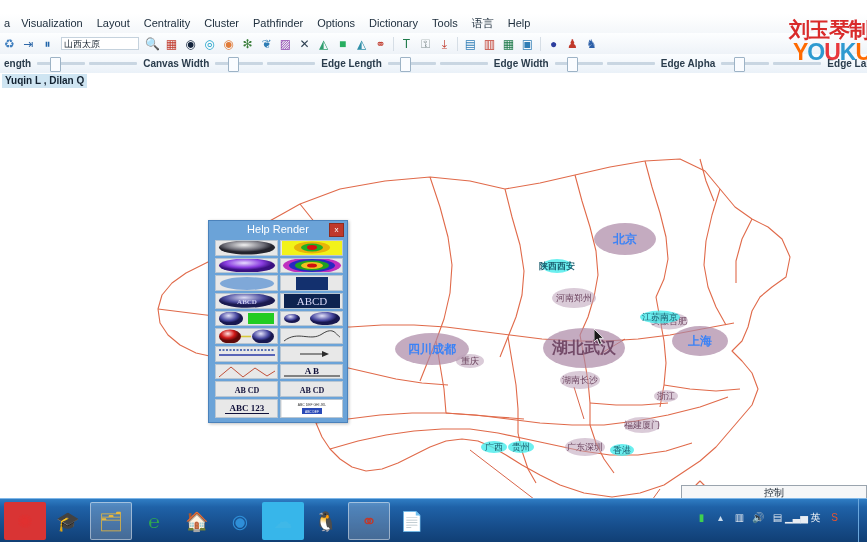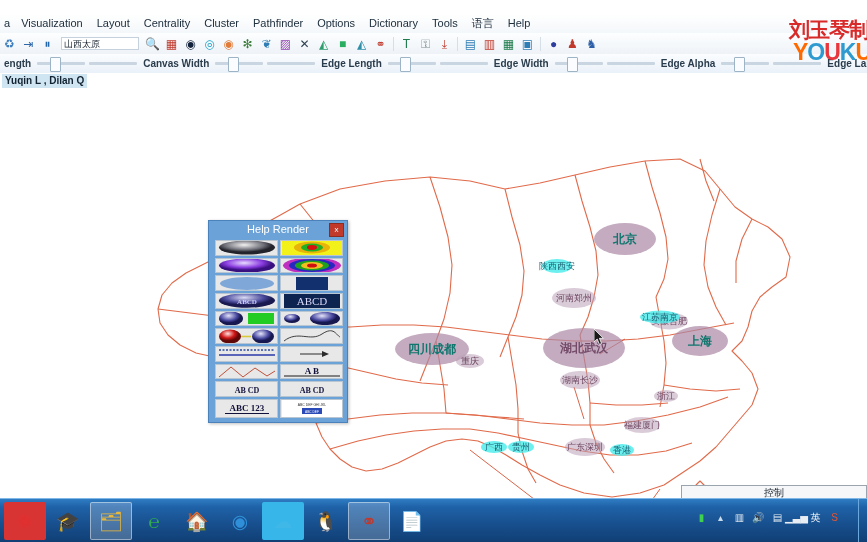--- a/index.html
+++ b/index.html
@@ -89,22 +89,22 @@
   
   .node{
     position:absolute;transform:translate(-50%,-50%);
     border-radius:50%;display:flex;align-items:center;justify-content:center;
     font-size:9px;color:#6b3c57;white-space:nowrap;
     box-sizing:border-box;
   }
   .node.major{background:rgba(171,135,165,.70);color:#5e3350;}
   .node.minor{background:rgba(188,160,184,.55);color:#6d4560;}
   .node.cyan{background:rgba(70,235,235,.80);color:#1d5f70;}
-  .node.big{font-size:12px;font-weight:bold;color:#734a68;}
-  .node.med{font-size:12px;font-weight:bold;color:#0f766e;}
+  .node.big{font-size:16px;font-weight:bold;color:#734a68;}
+  .node.med{font-size:12px;font-weight:bold;color:#3b82f6;}
 
   
   .gr-dialog{
     position:absolute;left:208px;top:131px;width:140px;height:203px;
     background:#6ba3d8;border:1px solid #4b82bb;
     box-shadow:1px 1px 3px rgba(0,0,0,.25);
     box-sizing:border-box;
   }
   .gr-title{
     height:17px;line-height:17px;text-align:center;color:#fff;font-size:11px;
@@ -316,21 +316,21 @@
           <div class="node major med" style="left: 700px; top: 252px; width: 56px; height: 30px;">上海</div>
           <div class="node major big" style="left: 584px; top: 259px; width: 82px; height: 40px;">湖北武汉</div>
           <div class="node major med" style="left: 432px; top: 260px; width: 74px; height: 32px;">四川成都</div>
           <div class="node minor" style="left: 574px; top: 209px; width: 44px; height: 20px;">河南郑州</div>
           <div class="node minor" style="left: 645px; top: 232px; width: 38px; height: 17px; margin-left: 24px;">安徽合肥</div>
           <div class="node minor" style="left: 580px; top: 291px; width: 40px; height: 18px;">湖南长沙</div>
           <div class="node minor" style="left: 470px; top: 272px; width: 28px; height: 14px;">重庆</div>
           <div class="node minor" style="left: 585px; top: 358px; width: 40px; height: 18px;">广东深圳</div>
           <div class="node minor" style="left: 642px; top: 336px; width: 36px; height: 16px;">福建厦门</div>
           <div class="node minor" style="left: 666px; top: 307px; width: 24px; height: 12px;">浙江</div>
-          <div class="node cyan" style="left: 557px; top: 177px; width: 30px; height: 14px;">陕西西安</div>
+          <div class="node cyan" style="left: 557px; top: 177px; width: 30px; height: 14px; font-weight: bold;">陕西西安</div>
           <div class="node cyan" style="left: 660px; top: 228px; width: 40px; height: 13px; font-family: Liberation Serif, serif;">江苏南京</div>
           <div class="node cyan" style="left: 494px; top: 358px; width: 26px; height: 12px;">广西</div>
           <div class="node cyan" style="left: 521px; top: 358px; width: 26px; height: 12px;">贵州</div>
           <div class="node cyan" style="left: 622px; top: 361px; width: 24px; height: 12px;">香港</div>
         </div>
     </div>
 
     <div class="gr-dialog">
       <div class="gr-title">
         <span>Help Render</span>

